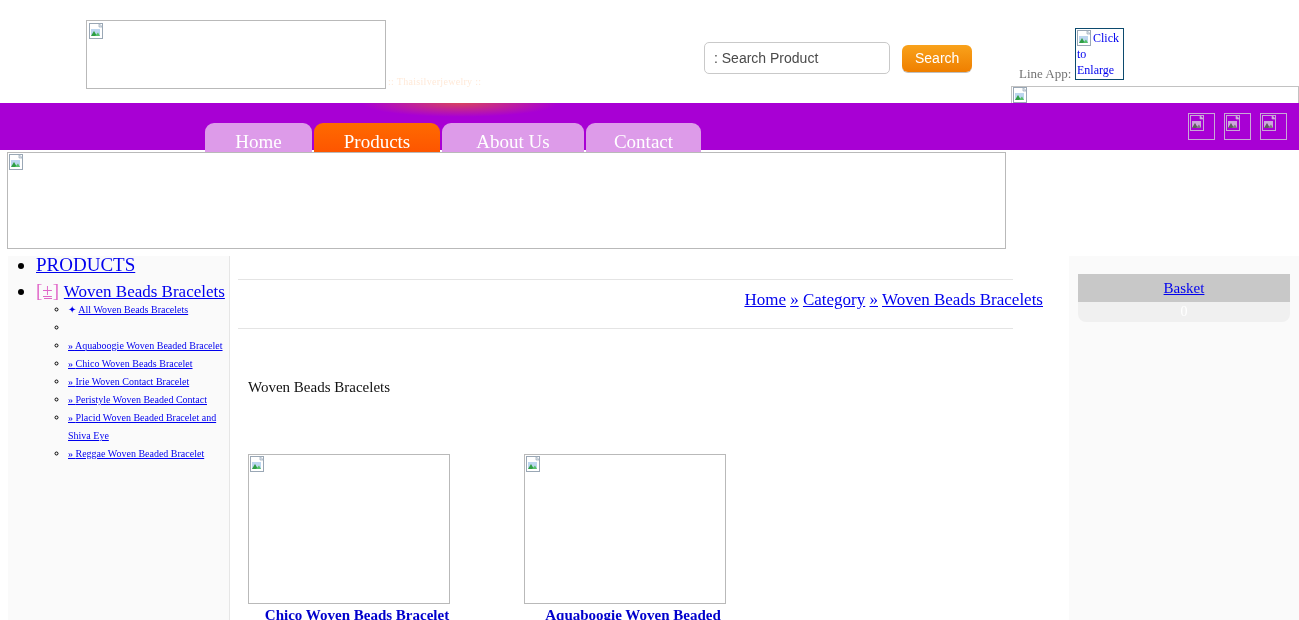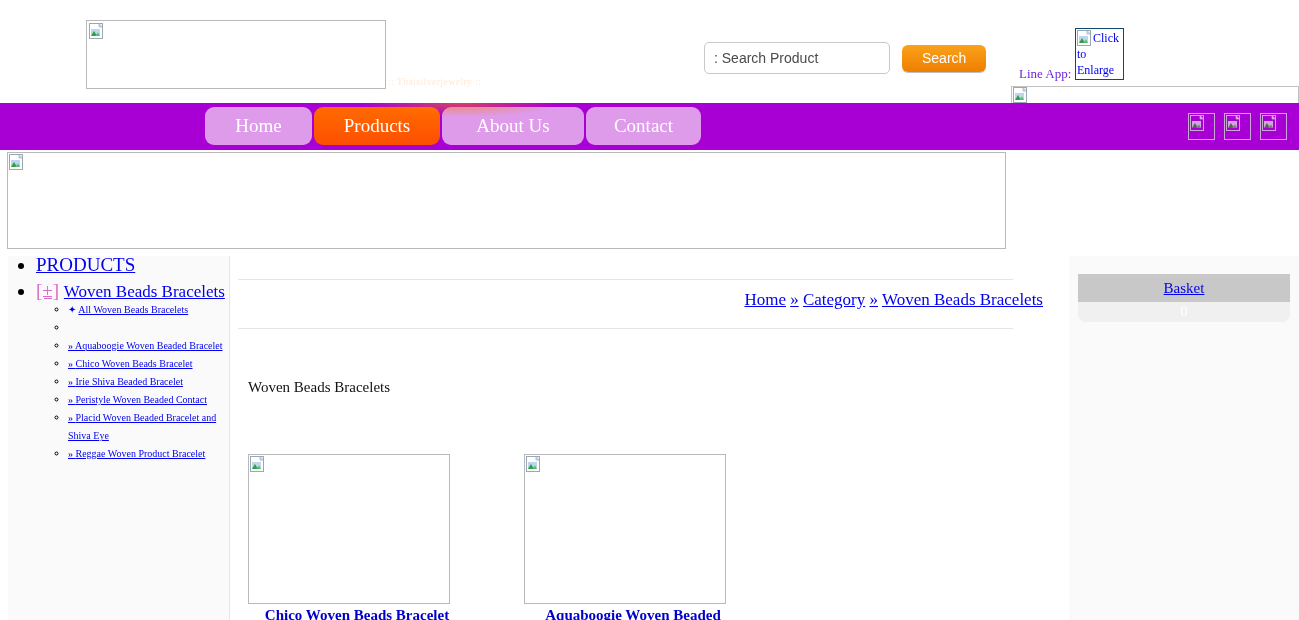--- a/index.html
+++ b/index.html
@@ -31,29 +31,29 @@
 
   .search-wrap{position:absolute;left:704px;top:42px;}
   .search-input{
     width:186px;height:32px;box-sizing:border-box;
     border:1px solid #c9c9c9;border-radius:5px;background:#fff;
     font-family:"Liberation Sans", sans-serif;font-size:14px;color:#4a4a4a;
     padding:12px 9px;outline:none;vertical-align:middle;
   }
   .search-btn{
     display:inline-block;vertical-align:middle;margin-left:8px;
-    height:27px;line-height:27px;padding:0 20px;border:none;border-radius:6px;
+    height:27px;line-height:27px;padding:0 13px;border:none;border-radius:6px;
     background:linear-gradient(#f9a21b,#ef7f00);
     color:#ffffff;font-family:"Liberation Sans", sans-serif;font-size:14px;
     cursor:pointer;box-shadow:0 1px 0 rgba(0,0,0,.25);
   }
 
   .lineapp{
     position:absolute;left:1019px;top:66px;
-    font-size:13px;color:#6d28d9;white-space:nowrap;
+    font-size:13px;color:#737373;white-space:nowrap;
   }
   .enlarge-box{
     position:absolute;left:1075px;top:28px;width:49px;height:52px;
     border:1px solid #0c4a6e;box-sizing:border-box;background:#fff;
     font-size:12px;line-height:16px;color:#0000EE;text-align:left;
     padding:1px 1px;overflow:hidden;
   }
   .enlarge-box .brokenimg{margin-right:0px;}
   .enlarge-text{color:#0000EE;text-decoration:none;}
 
@@ -65,21 +65,21 @@
 
   
   .navbar{
     position:absolute;left:0;top:103px;width:1299px;height:47px;
     background:#A800D4;
   }
   .navbar:after{
     content:"";position:absolute;left:360px;top:0;width:200px;height:14px;
     background:radial-gradient(ellipse at 50% 0%, rgba(255,120,0,.55), rgba(168,0,212,0) 70%);
   }
-  .navlist{position:absolute;left:205px;top:4px;}
+  .navlist{position:absolute;left:205px;top:20px;}
   .navitem{
     display:inline-block;vertical-align:top;margin-right:2px;
     height:38px;line-height:38px;border-radius:9px;
     color:#ffffff;font-size:19px;text-align:center;cursor:pointer;
     font-family:"Liberation Serif", serif;
   }
   .navitem.normal{background:#DD9BE9;width:107px;}
   .navitem.active{
     background:linear-gradient(#ff6a00,#fd4f00);width:126px;
   }
@@ -275,30 +275,30 @@
             <a href="#">All Woven Beads Bracelets</a>
           </li>
           <li class="lvl2 empty-li"></li>
           <li class="lvl2">
             <a href="#"><span>»</span> <span>Aquaboogie Woven Beaded Bracelet</span></a>
           </li>
           <li class="lvl2">
             <a href="#"><span>»</span> <span>Chico Woven Beads Bracelet</span></a>
           </li>
           <li class="lvl2">
-            <a href="#"><span>»</span> <span>Irie Shiva Beaded Bracelet</span></a>
+            <a href="#"><span>»</span> <span>Irie Woven Contact Bracelet</span></a>
           </li>
           <li class="lvl2">
             <a href="#"><span>»</span> <span>Peristyle Woven Beaded Contact</span></a>
           </li>
           <li class="lvl2">
             <a href="#"><span>»</span> <span>Placid Woven Beaded Bracelet and Shiva Eye</span></a>
           </li>
           <li class="lvl2">
-            <a href="#"><span>»</span> <span>Reggae Woven Product Bracelet</span></a>
+            <a href="#"><span>»</span> <span>Reggae Woven Beaded Bracelet</span></a>
           </li>
         </ul>
       </li>
     </ul>
   </div>
 
   <div class="content">
     <div class="rule top"></div>
 
     <div class="breadcrumb">

